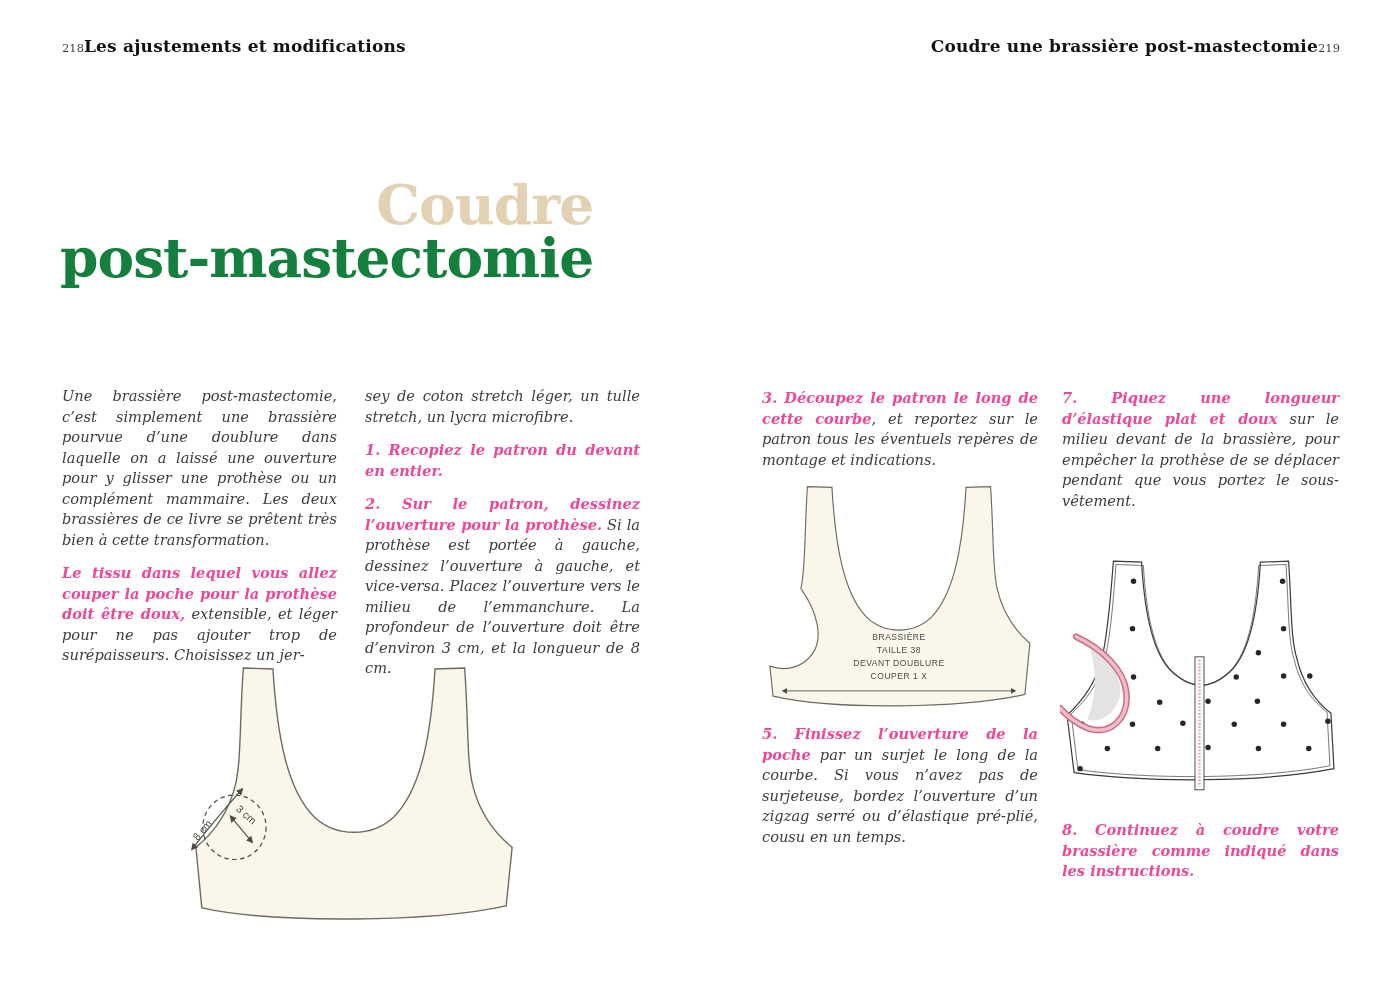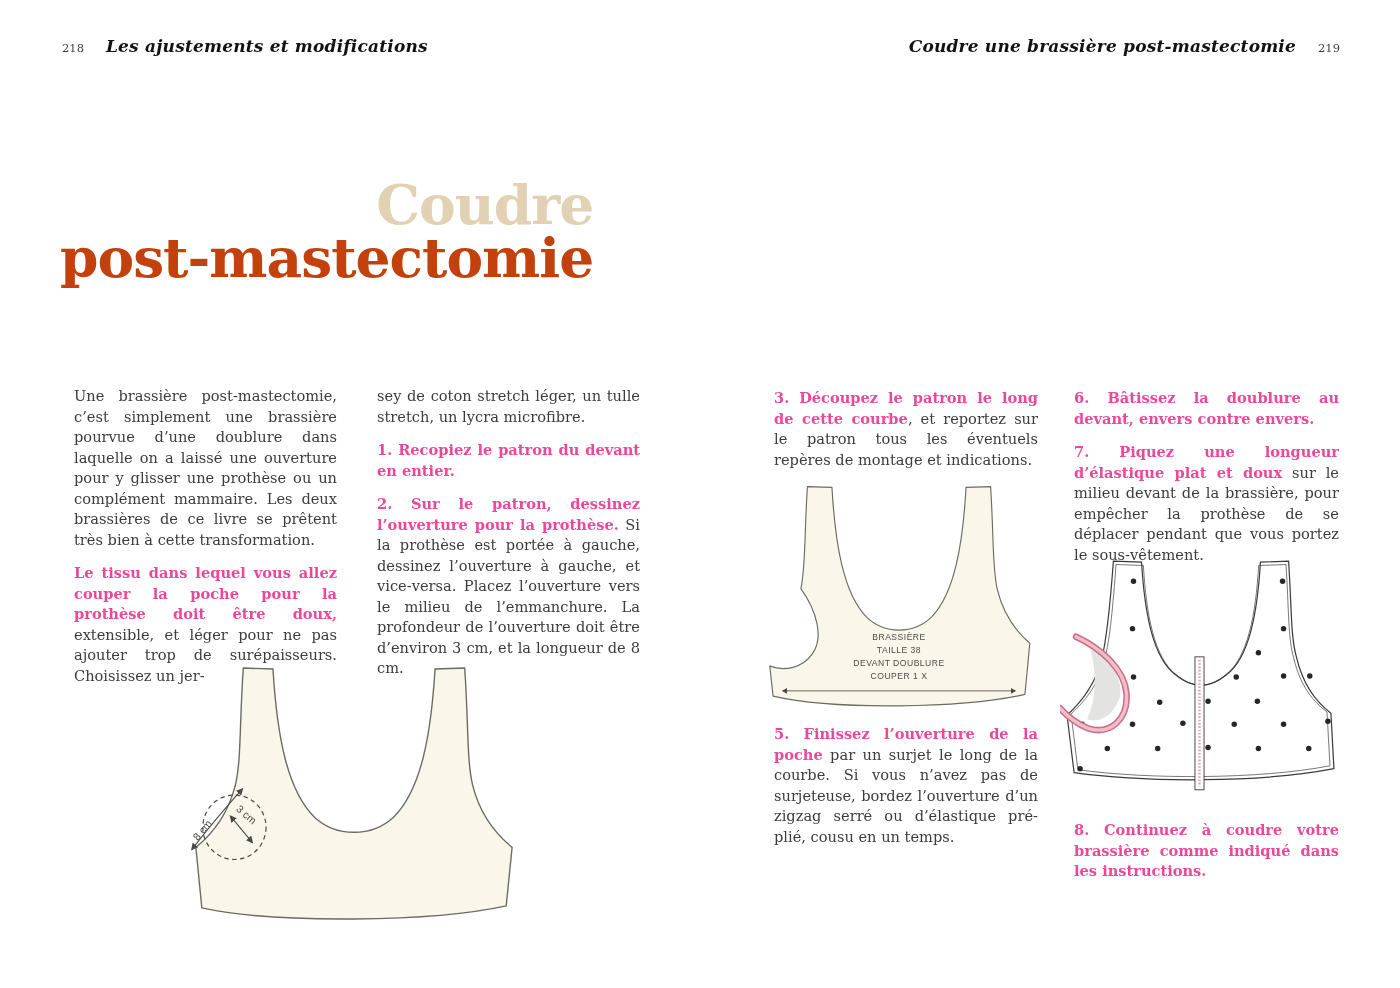--- a/index.html
+++ b/index.html
@@ -4,30 +4,30 @@
 <style>
   html,body{margin:0;padding:0;}
   body{
     width:1400px;height:988px;background:#ffffff;
     font-family:"DejaVu Serif", serif;
     position:relative;overflow:hidden;
     -webkit-font-smoothing:antialiased;
   }
   .abs{position:absolute;}
   
-  .runhead-row{display:flex;align-items:baseline;gap:22px;justify-content:flex-end;}
-  .runhead{font-family:"DejaVu Serif",serif;font-weight:700;font-size:17px;letter-spacing:.2px;color:#121212;font-style:italic;}
+  .runhead-row{display:flex;align-items:baseline;gap:0;justify-content:flex-end;}
+  .runhead{font-family:"DejaVu Serif",serif;font-weight:700;font-size:17px;letter-spacing:.2px;color:#121212;}
   .pagenum{font-family:"DejaVu Serif",serif;font-size:11.5px;color:#3f3f3f;}
   
   .display-title{font-family:"DejaVu Serif",serif;font-weight:700;font-size:55px;line-height:53px;letter-spacing:-1px;}
   .display-title .t-beige{color:#e2d2b3;}
-  .display-title .t-black{color:#c2410c;}
+  .display-title .t-black{color:#15803d;}
   
   .bodycol{font-family:"DejaVu Serif",serif;font-size:14.6px;line-height:20.5px;color:#3c3c3c;text-align:justify;}
-  .bodycol p{margin:0 0 13px 12px;}
+  .bodycol p{margin:0 0 13px 0;font-style:italic;}
   .bodycol b{color:#ec4899;}
   svg text{font-family:"Liberation Sans","DejaVu Sans",sans-serif;}
 </style>
 </head>
 <body>
 
 <div>
 
   <div class="abs runhead-row" style="left:62px;top:36px;">
     <span class="pagenum">218</span>
@@ -85,21 +85,20 @@
     <text x="170" y="208" text-anchor="middle" font-size="10.5" letter-spacing="0.6" fill="#4a4a46">DEVANT DOUBLURE</text>
     <text x="170" y="223" text-anchor="middle" font-size="10.5" letter-spacing="0.6" fill="#4a4a46">COUPER 1 X</text>
     <line x1="28" y1="236" x2="312" y2="236" stroke="#4a4a46" stroke-width="1" marker-start="url(#arr2)" marker-end="url(#arr2)"></line>
   </svg>
 
   <div class="abs bodycol" style="left:762px;top:724px;width:276px;">
     <p><b>5. Finissez l’ouverture de la poche</b><span> par un surjet le long de la courbe. Si vous n’avez pas de surjeteuse, bordez l’ouverture d’un zigzag serré ou d’élastique pré-plié, cousu en un temps.</span></p>
   </div>
 
   <div class="abs bodycol" style="left:1062px;top:388px;width:277px;">
-    <p><b>6. Bâtissez la doublure au devant, envers contre envers.</b><span></span></p>
     <p><b>7. Piquez une longueur d’élastique plat et doux</b><span> sur le milieu devant de la brassière, pour empêcher la prothèse de se déplacer pendant que vous portez le sous-vêtement.</span></p>
   </div>
 
   <svg class="abs" style="left:1060px;top:552px;" width="282" height="252" viewBox="0 0 280 250">
 
     <path d="M 53,9 L 81,10 C 84,60 92,105 115,122 C 132,136 148,136 165,122 C 188,105 196,60 199,10 L 227,9 C 230,55 229,85 235,105 C 242,135 256,150 269,160 L 272,215 C 200,229 85,229 14,219 L 7,162 C 20,150 34,134 41,108 C 47,85 50,50 53,9 Z" fill="#ffffff" stroke="#3a3a3a" stroke-width="1.2"></path>
     <path d="M 53,9 L 81,10 C 84,60 92,105 115,122 C 132,136 148,136 165,122 C 188,105 196,60 199,10 L 227,9 C 230,55 229,85 235,105 C 242,135 256,150 269,160 L 272,215 C 200,229 85,229 14,219 L 7,162 C 20,150 34,134 41,108 C 47,85 50,50 53,9 Z" transform="translate(4.2,3.6) scale(0.97)" fill="none" stroke="#3a3a3a" stroke-width="0.7"></path>
 
     <path d="M 30,96 C 37,122 36,146 27,166 C 41,171 55,160 60,142 C 62,124 48,105 30,96 Z" fill="#e3e3e1"></path>
 

